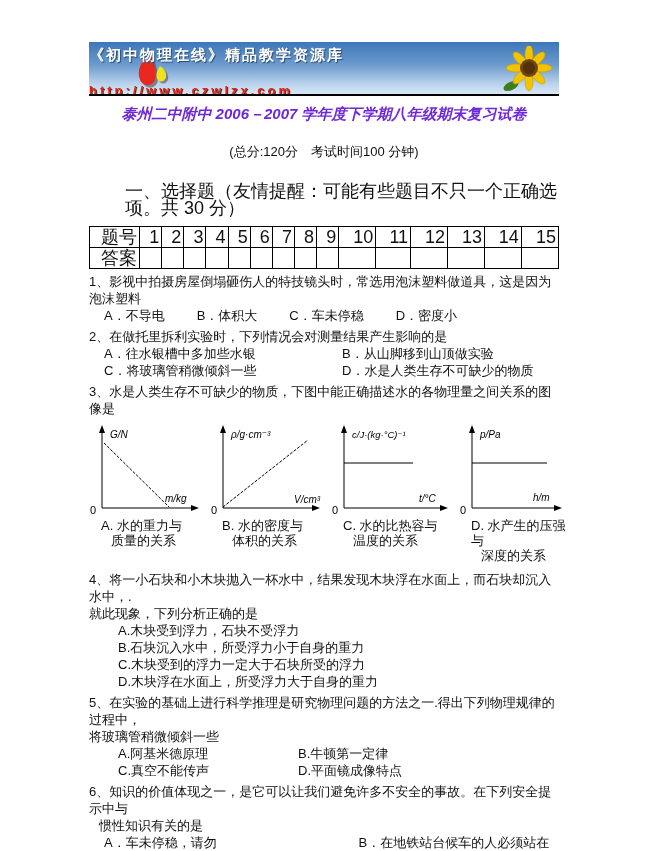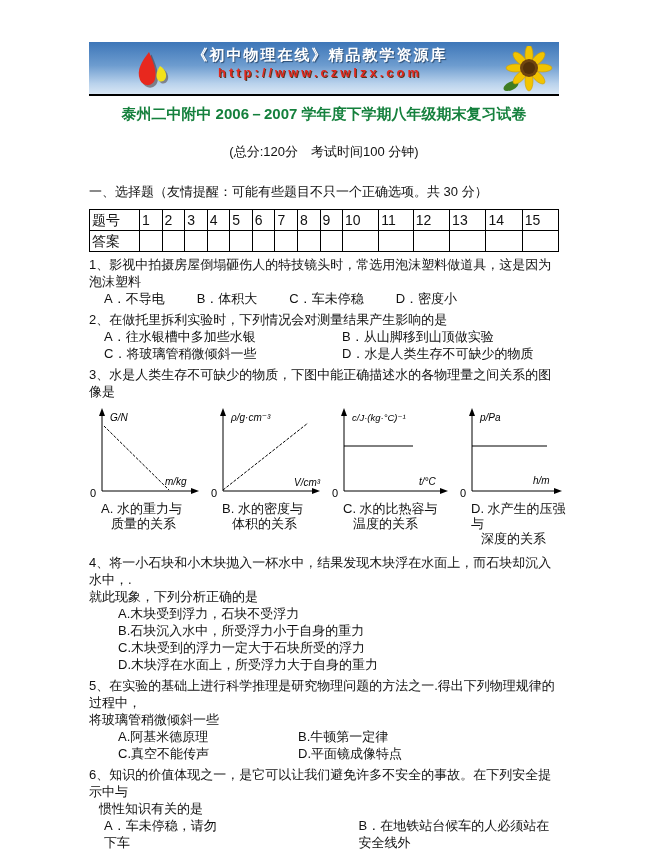--- a/index.html
+++ b/index.html
@@ -12,43 +12,43 @@
   }
   .content { width:472px; margin:0 auto; padding-left:2px; }
 
   
   .banner {
     margin-top:42px; height:54px; position:relative;
     background:linear-gradient(to bottom,#3d76b8 0%,#6d9ccf 45%,#b9d2ec 80%,#d9e7f5 100%);
     border-bottom:2px solid #000;
     overflow:hidden;
   }
-  .banner-text { position:absolute; left:0; right:8px; top:4px; text-align:center; }
+  .banner-text { position:absolute; left:0; right:8px; top:4px; }
   .banner-title {
     color:#fff; font-weight:bold; font-size:15px; letter-spacing:2px;
     text-shadow:1px 1px 1px #2a4a70;
   }
   .banner-url {
-    font-weight:bold; font-size:13px; letter-spacing:3px; margin-top:1px;
+    font-weight:bold; font-size:13px; letter-spacing:3px; margin-top:19px;
     text-shadow:1px 1px 0 #58351f; cursor:pointer;
   }
   .logo { position:absolute; left:38px; top:4px; }
   .sunflower { position:absolute; right:6px; bottom:-4px; }
 
   
   .doc-title { margin-top:9px; text-align:center; font-size:15px; font-weight:bold; }
   .doc-subtitle { margin-top:21px; text-align:center; font-size:13px; }
   .volume-title { margin-top:21px; text-align:center; font-size:14px; font-weight:bold; }
-  .section-heading { margin-top:23px; font-size:13px; }
+  .section-heading { margin-top:23px; font-size:18px;margin-left:36px; }
 
   
   table.answers { margin-top:9px; width:100%; border-collapse:collapse; }
   table.answers td {
-    border:1px solid #000; height:21px; text-align:left;
-    font-size:14px; padding:0 2px;
+    border:1px solid #000; height:21px; text-align:right;
+    font-size:18px; padding:0 2px;
   }
   table.answers td.rowlab { width:50px; }
 
   
   .q { margin-top:4px; }
   .q p { margin:0; }
   .opts-inline { display:flex; gap:32px; padding-left:15px; }
   .opts-grid-2 { display:grid; grid-template-columns:238px auto; padding-left:15px; }
   .opts-col { padding-left:29px; }
   .opts-col div { white-space:nowrap; }
@@ -94,21 +94,21 @@
           <ellipse cx="37" cy="31" rx="4" ry="9" transform="rotate(-45 37 31)"></ellipse>
           <ellipse cx="37" cy="13" rx="4" ry="9" transform="rotate(45 37 13)"></ellipse>
           <ellipse cx="19" cy="31" rx="4" ry="9" transform="rotate(45 19 31)"></ellipse>
         </g>
         <circle cx="28" cy="22" r="9" fill="#6e4410"></circle>
         <circle cx="28" cy="22" r="6" fill="#523008"></circle>
       </svg>
     </span>
   </div>
 
-  <div class="doc-title" style="color:#15803d;">泰州二中附中 2006－2007 学年度下学期八年级期末复习试卷</div>
+  <div class="doc-title" style="color:#6d28d9;font-style:italic;">泰州二中附中 2006－2007 学年度下学期八年级期末复习试卷</div>
   <div class="doc-subtitle">(总分:120分　考试时间100 分钟)</div>
   <div class="section-heading">一、选择题（友情提醒：可能有些题目不只一个正确选项。共 30 分）</div>
 
   <table class="answers">
     <tbody>
         <tr>
       <td class="rowlab">题号</td>
       <td>1</td>
       <td>2</td>
       <td>3</td>

